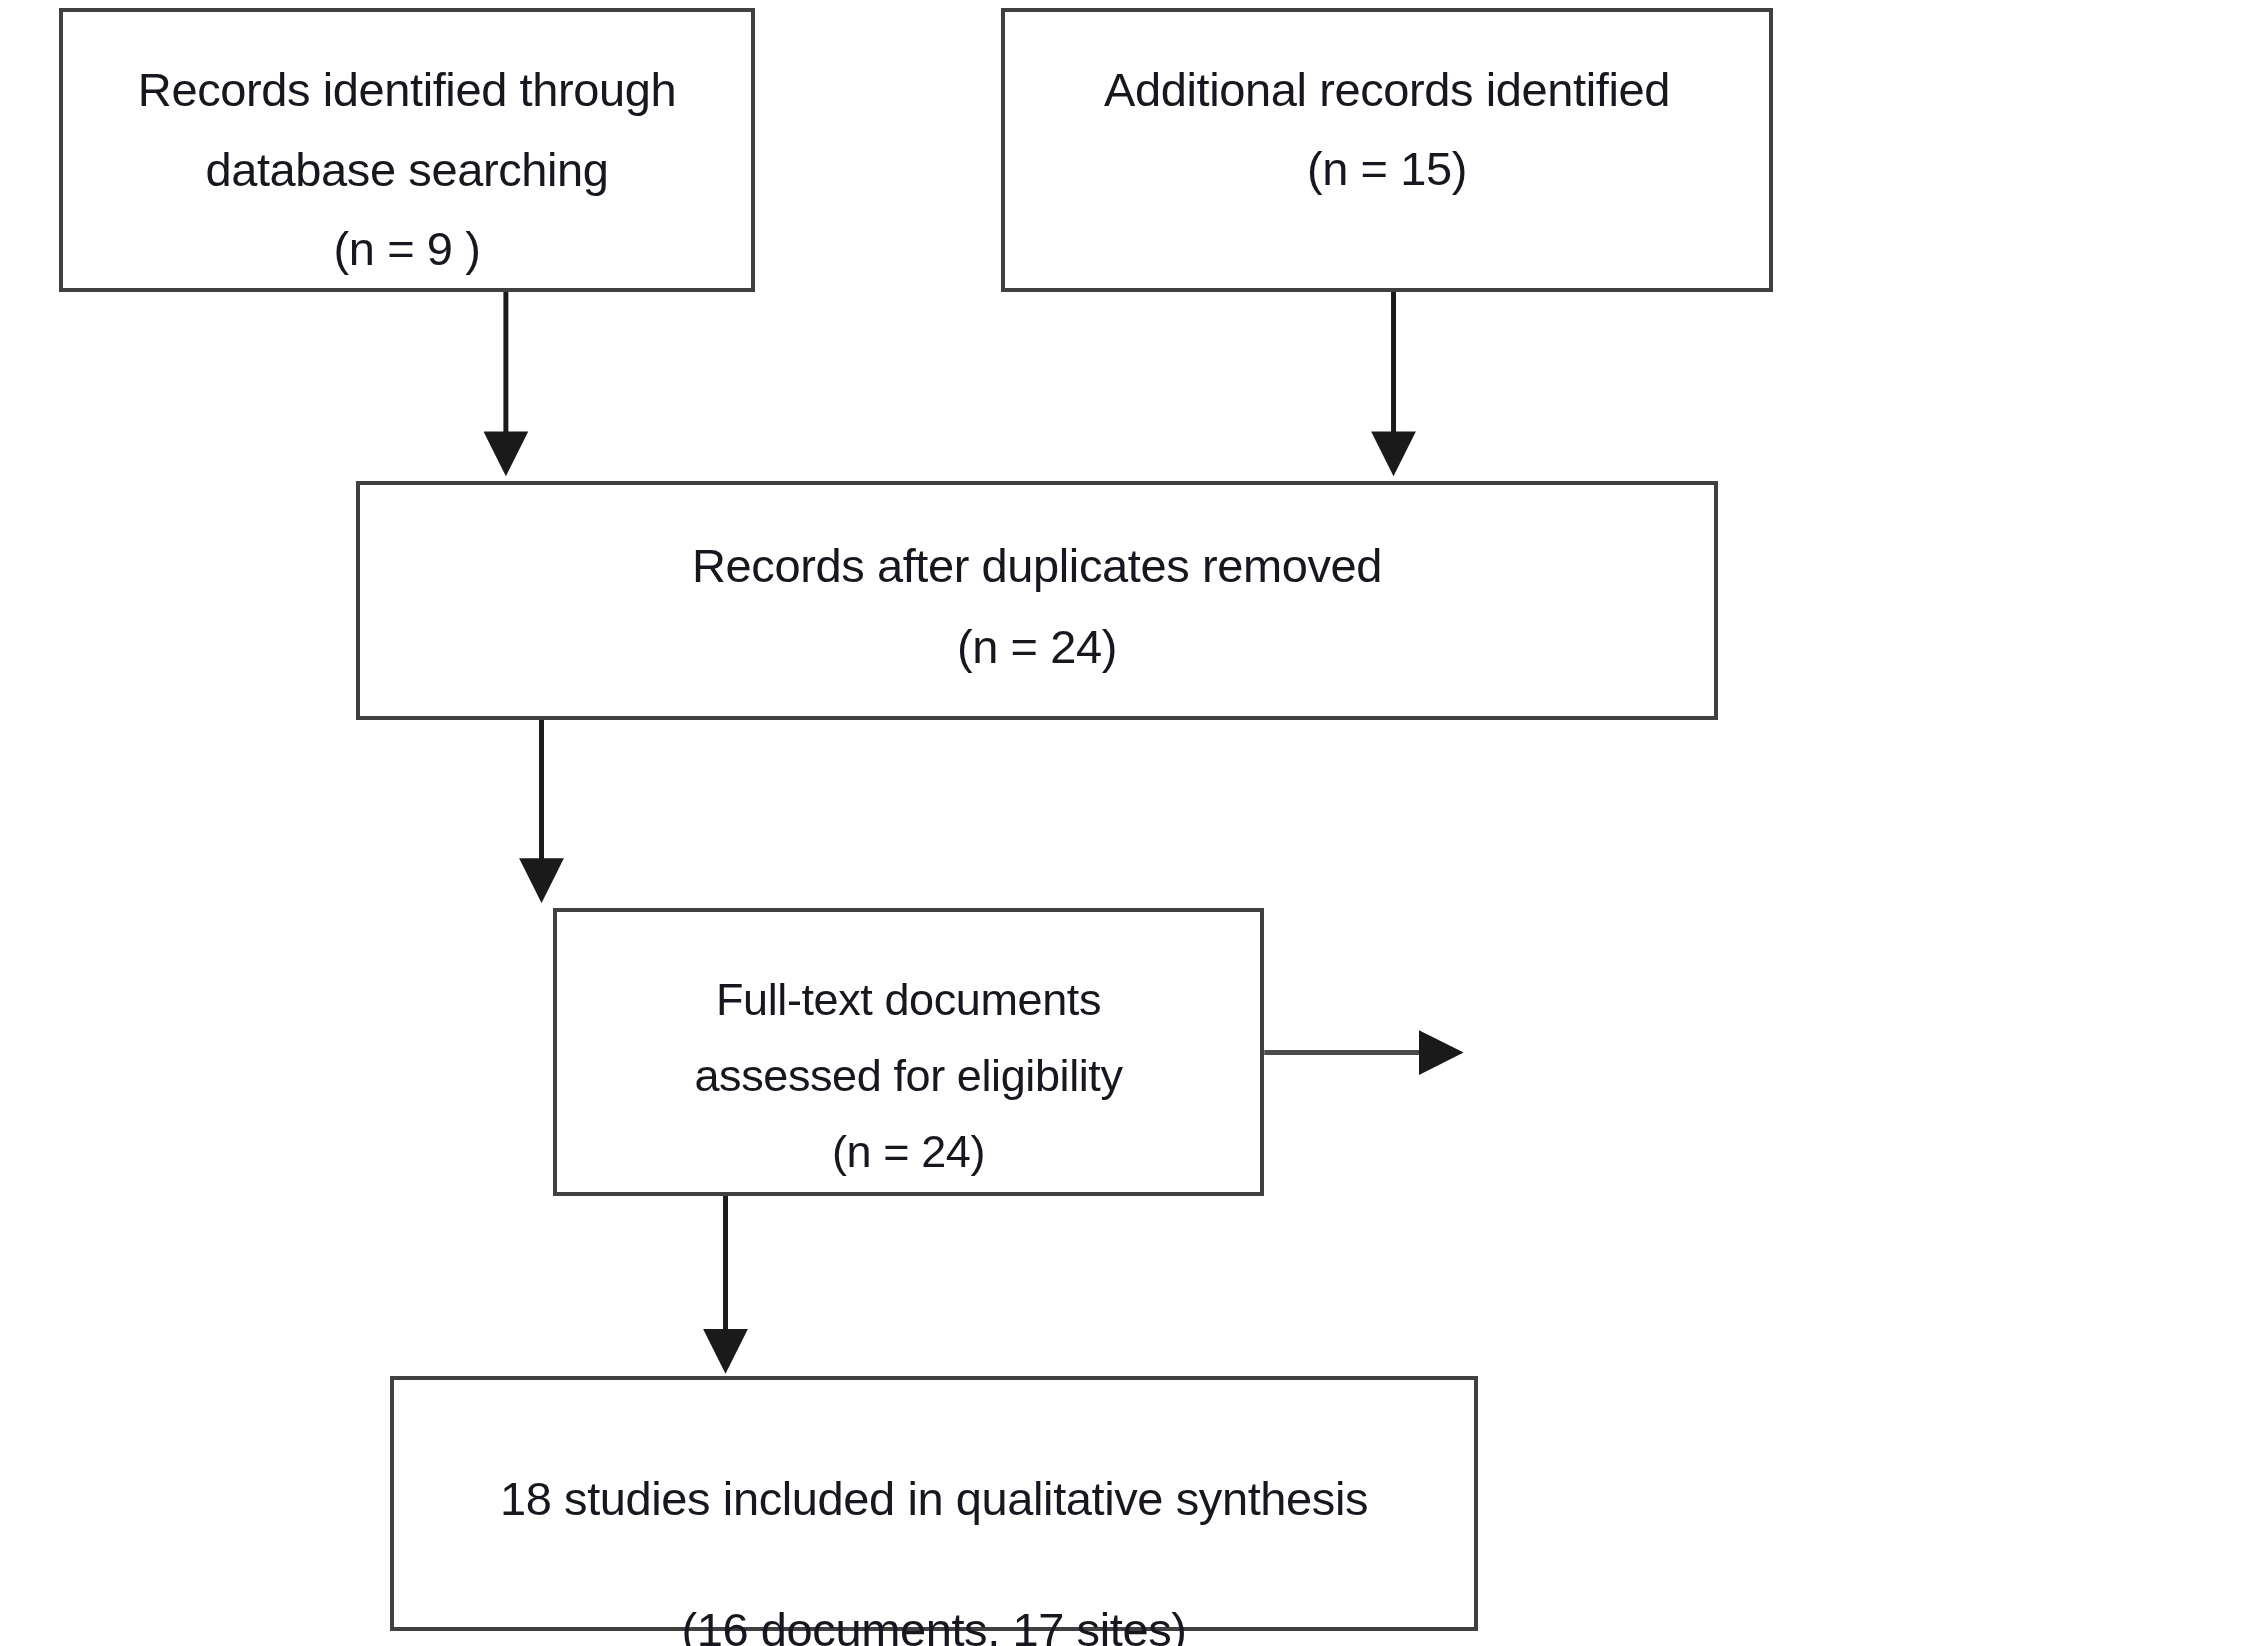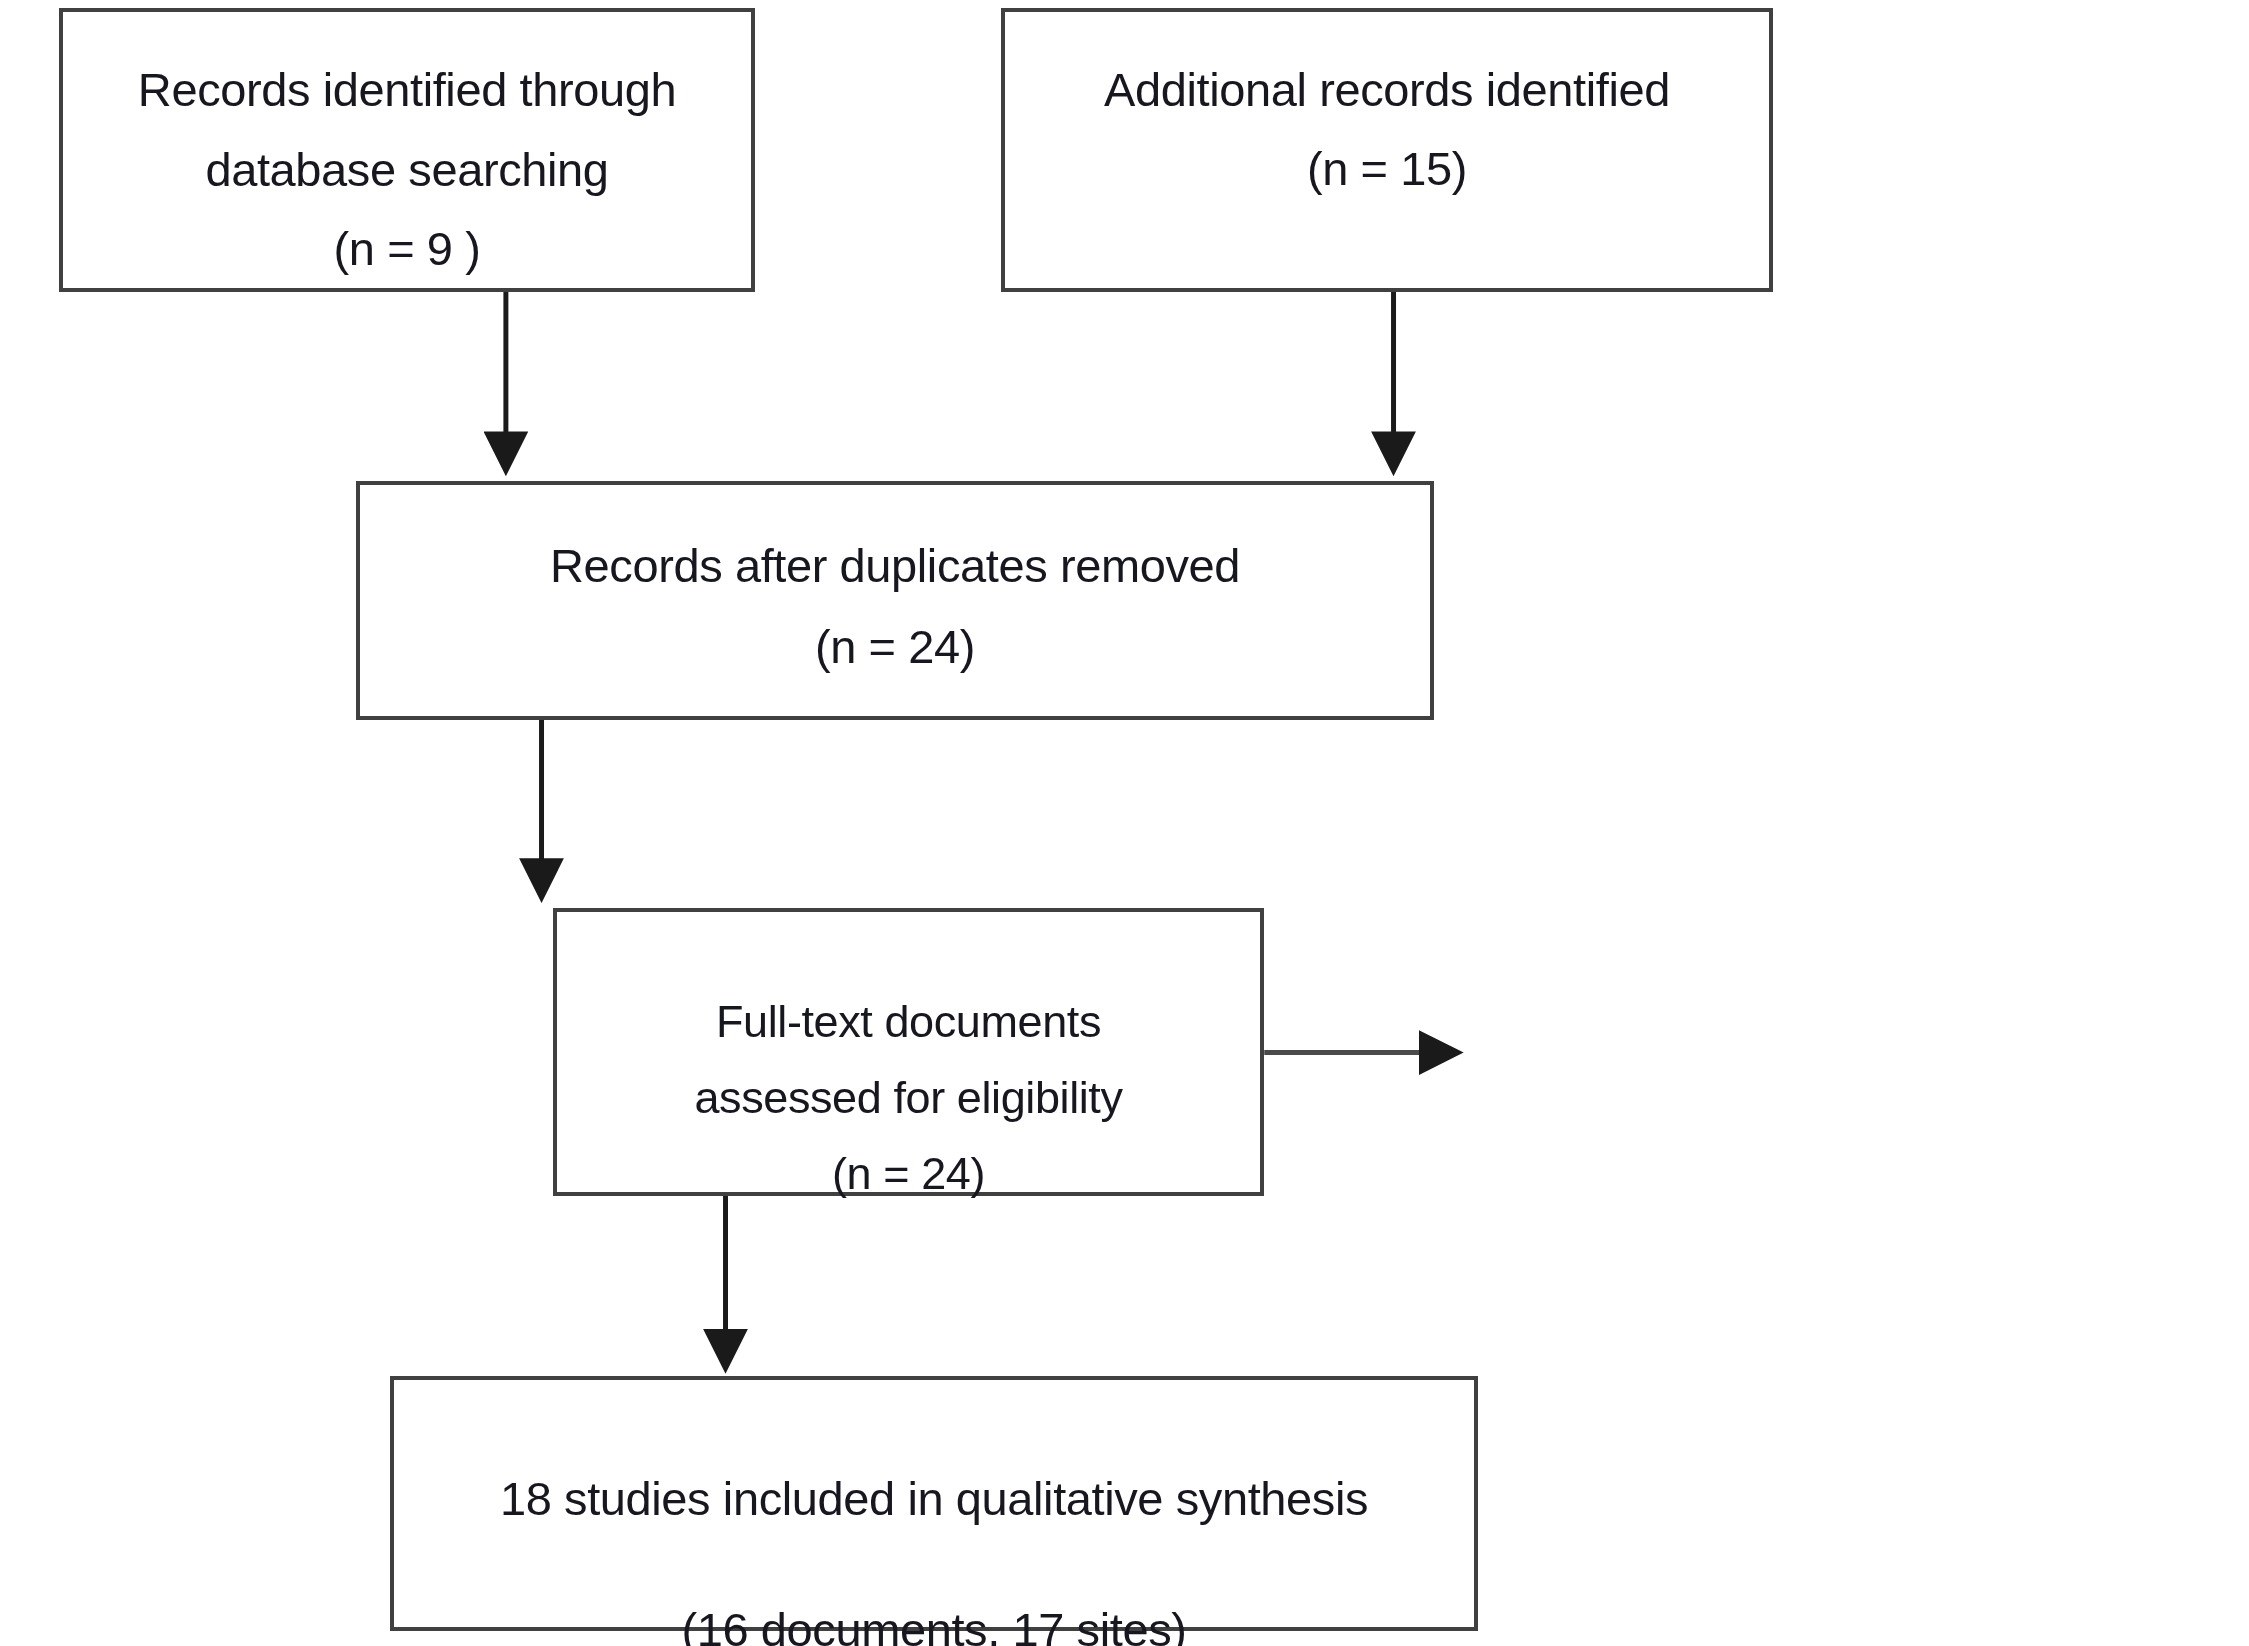--- a/index.html
+++ b/index.html
@@ -38,26 +38,26 @@
   
   #box-database-search {
     left: 15px; top: 8.3px; width: 696px; height: 284px;
     justify-content: space-between; padding-top: 38px; margin-left: 44px;
   }
   #box-other-sources {
     left: 1001px; top: 8.3px; width: 772px; height: 284px;
     justify-content: flex-start; padding-top: 38px;
   }
   #box-duplicates-removed {
-    left: 356px; top: 481px; width: 1078px; height: 239px;
+    left: 356px; top: 481px; width: 1362px; height: 239px;
     justify-content: flex-start; padding-top: 40px;
   }
   #box-eligibility {
     left: 553px; top: 908px; width: 711px; height: 288px;
-    justify-content: flex-start; padding-top: 72px;
+    justify-content: flex-start; padding-top: 50px;
   }
   #box-excluded {
     left: 1467px; top: 910px; width: 767px; height: 281px;
     justify-content: flex-start; padding-top: 50px;
   }
   #box-included {
     left: 390px; top: 1376px; width: 1088px; height: 255px;
     justify-content: flex-start; padding-top: 53px;
   }
   

